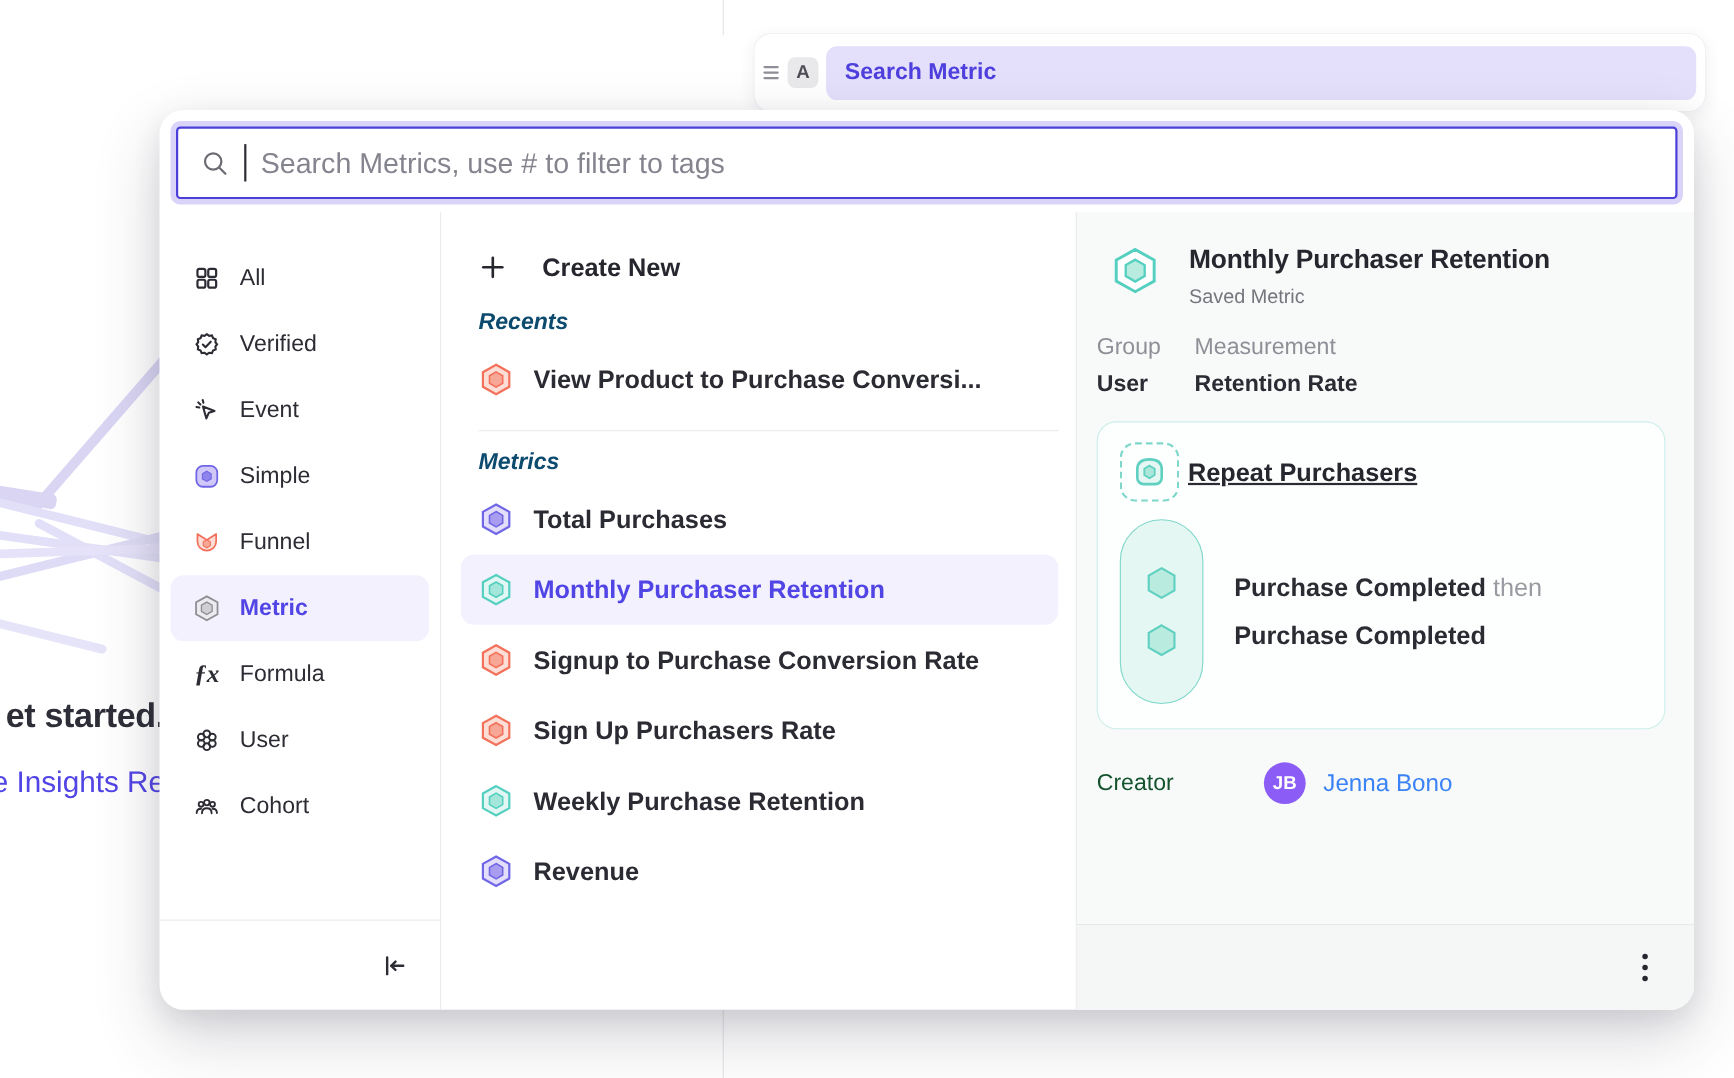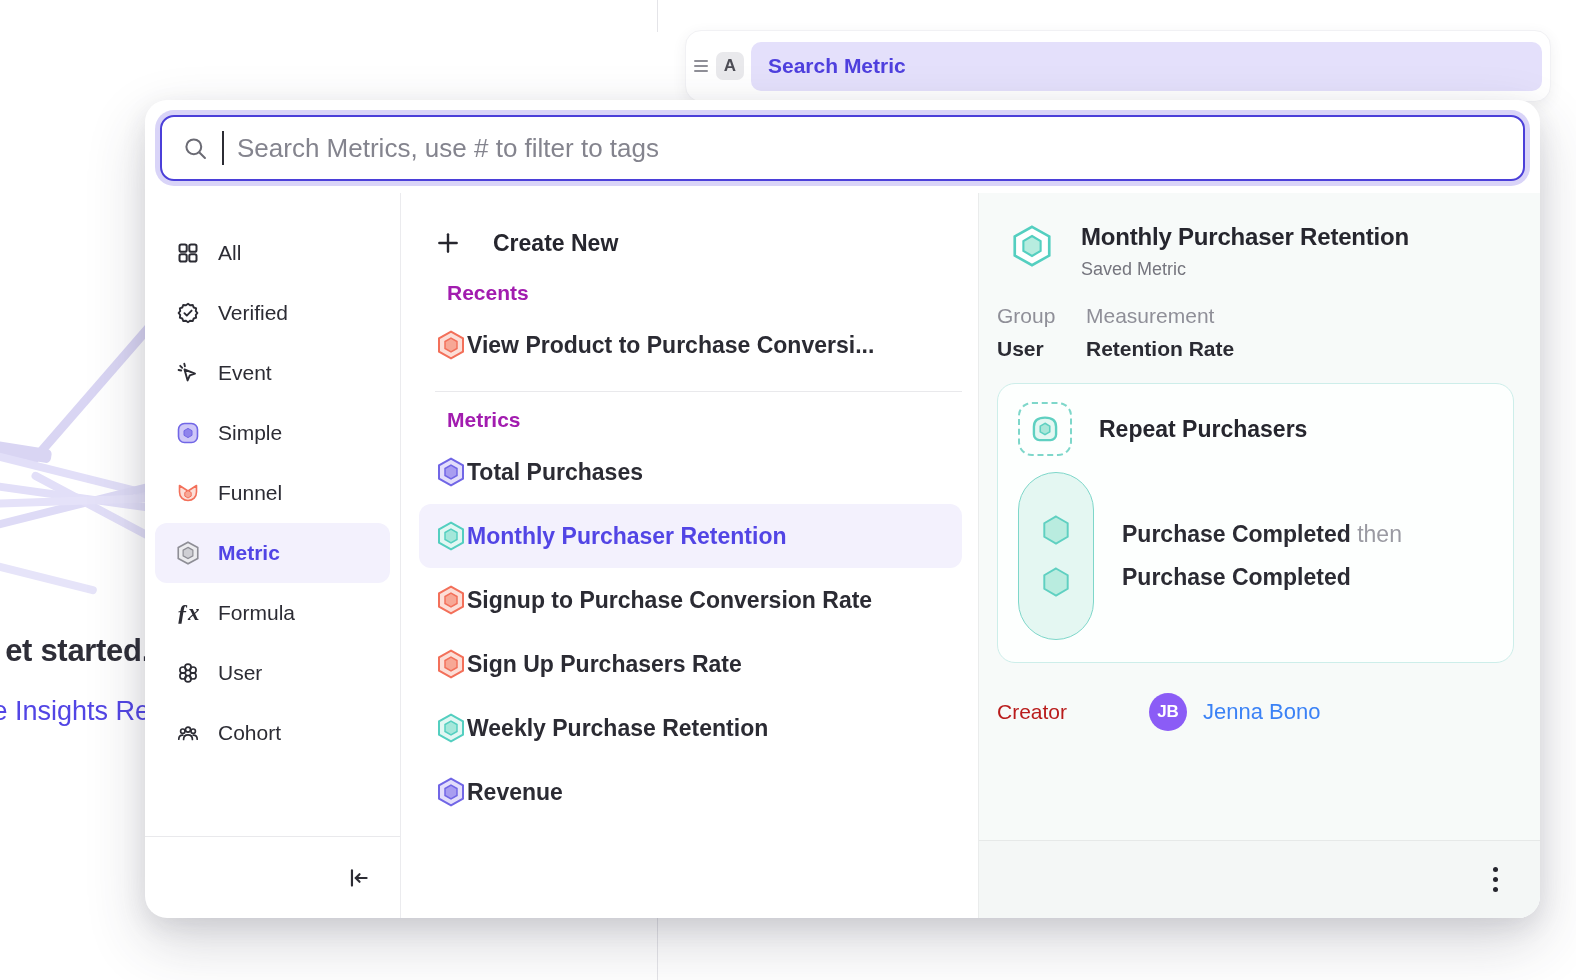--- a/index.html
+++ b/index.html
@@ -29,21 +29,21 @@
     font-weight:700; font-size:17px; display:flex; align-items:center; justify-content:center; margin-right:7px; }
   .metric-pill { flex:1; height:49px; background:#e4e0fb; border-radius:10px; display:flex; align-items:center;
     padding:0 17px; color:#4f40de; font-size:21px; font-weight:700; }
 
   
   .popover { position:absolute; left:145px; top:100px; width:1395px; height:818px; background:#fff;
     border-radius:22px; box-shadow:0 24px 60px rgba(50,50,70,.20), 0 8px 24px rgba(50,50,70,.10);
     z-index:2; overflow:hidden; display:flex; flex-direction:column; }
 
   .search-wrap { margin:15px 15px 12px; }
-  .search-box { height:66px; border:2px solid #4b3fd9; border-radius:14px;
+  .search-box { height:66px; border:2px solid #4b3fd9; border-radius:4px;
     box-shadow:0 0 0 5px #d9d4f8; display:flex; align-items:center; padding:0 20px; gap:13px; background:#fff; }
   .search-box svg { flex:none; }
   .caret { width:2px; height:34px; background:#2c2c34; flex:none; }
   .search-input { border:none; outline:none; flex:1; font-size:26px; color:#2b2b33; background:transparent;
     font-family:"Liberation Sans", sans-serif; }
   .search-input::placeholder { color:#84848e; }
 
   .content { flex:1; display:grid; grid-template-columns:255px 578px 1fr; min-height:0; }
 
   
@@ -53,22 +53,22 @@
   .side-item .ic { width:26px; height:26px; display:flex; align-items:center; justify-content:center; flex:none; }
   .side-item.selected { background:#f3f1fd; color:#5245e5; font-weight:700; }
   .fx { font-size:23px; font-style:italic; font-weight:600; color:#2c2c34; font-family:"Liberation Serif", serif; }
   .side-footer { position:absolute; bottom:0; left:0; right:0; height:82px; border-top:1px solid #e9e9ec;
     display:flex; align-items:center; justify-content:flex-end; padding-right:28px; }
 
   
   .mid { border-left:1px solid #ebebee; padding:28px 16px 0 34px; overflow:hidden; }
   .create-row { display:flex; align-items:center; gap:32px; height:44px; margin-bottom:14px;
     font-size:23px; font-weight:700; color:#26262e; cursor:pointer; }
-  .sec-label { font-size:21px; font-weight:600; color:#a21caf; margin:16px 12px 8px; }
-  .m-row { display:flex; align-items:center; height:64px; border-radius:12px;
+  .sec-label { font-size:21px; font-weight:600; color:#0c4a6e; margin:16px 0 8px;font-style:italic; }
+  .m-row { display:flex; align-items:center; gap:18px; height:64px; border-radius:12px;
     padding:0 16px; margin-left:-16px; margin-right:0; font-size:23px; font-weight:700; color:#2b2b33; cursor:pointer;
     white-space:nowrap; overflow:hidden; }
   .m-row.selected { background:#f3f1fd; color:#5245e5; }
   .mid-divider { height:1px; background:#e9e9ec; margin:14px 0 10px; }
 
   
   .hexi { width:32px; height:32px; flex:none; }
   .hexi.big { width:46px; height:46px; }
   .hexi .outer { stroke-width:1.5; }
   .hexi .inner { stroke-width:1.1; }
@@ -85,33 +85,33 @@
   .detail { position:relative; background:#f7faf9; border-left:1px solid #eaecec; padding:30px 26px 0 18px; }
   .d-header { display:flex; gap:26px; margin-left:12px; margin-bottom:24px; }
   .d-title { font-size:24px; font-weight:700; color:#26262e; letter-spacing:-.2px; }
   .d-sub { font-size:18px; color:#75757e; margin-top:8px; }
   .d-meta { display:flex; }
   .d-meta .col1 { width:89px; }
   .d-meta .lab { font-size:21px; color:#8f8f98; }
   .d-meta .val { font-size:21px; font-weight:700; color:#2b2b33; margin-top:9px; }
 
   .def-card { margin-top:22px; background:#fdfffe; border:1.5px solid #cdeeea; border-radius:18px; padding:18px 20px 22px; }
-  .def-head { display:flex; align-items:center; gap:27px; }
+  .def-head { display:flex; align-items:center; gap:8px;text-decoration:underline; }
   .dashed-box { width:54px; height:54px; border:2px dashed #7ed7ca; border-radius:14px;
     display:flex; align-items:center; justify-content:center; flex:none; }
   .def-title { font-size:23px; font-weight:700; color:#26262e; }
   .def-body { display:flex; gap:28px; margin-top:16px; align-items:center; }
   .capsule { width:76px; height:168px; background:#e4f7f2; border:1.5px solid #7ed7ca; border-radius:40px;
     display:flex; flex-direction:column; align-items:center; justify-content:center; gap:16px; flex:none; }
   .step-lines { display:flex; flex-direction:column; gap:16px; }
   .step { font-size:23px; font-weight:700; color:#2b2b33; }
   .conn { font-weight:400; color:#9a9aa2; }
 
   .creator-row { display:flex; align-items:center; margin-top:30px; margin-left:0; }
-  .creator-lab { width:152px; font-size:21px; color:#b91c1c; }
+  .creator-lab { width:152px; font-size:21px; color:#14532d; }
   .avatar { width:38px; height:38px; border-radius:50%; background:#8b5cf6; color:#fff;
     font-size:17px; font-weight:700; display:flex; align-items:center; justify-content:center; flex:none; }
   .creator-name { font-size:22px; color:#3b82f6; margin-left:16px; }
 
   .d-footer { position:absolute; left:0; right:0; bottom:0; height:78px; background:#f4f7f6;
     border-top:1px solid #e6e9e8; display:flex; align-items:center; justify-content:flex-end; padding-right:42px; }
   .kebab { display:flex; flex-direction:column; gap:5px; cursor:pointer; }
   .kebab i { width:5px; height:5px; border-radius:50%; background:#26262e; }
 </style>
 </head>

